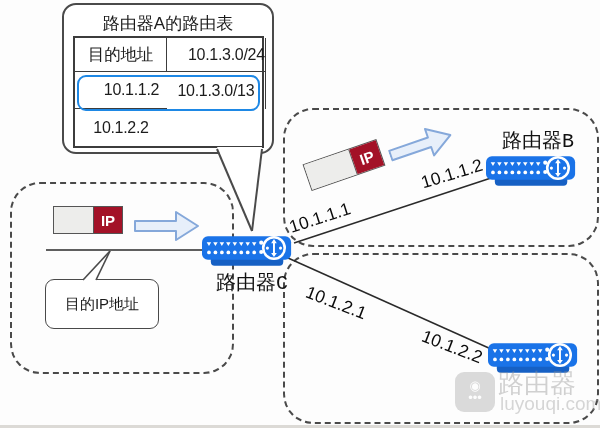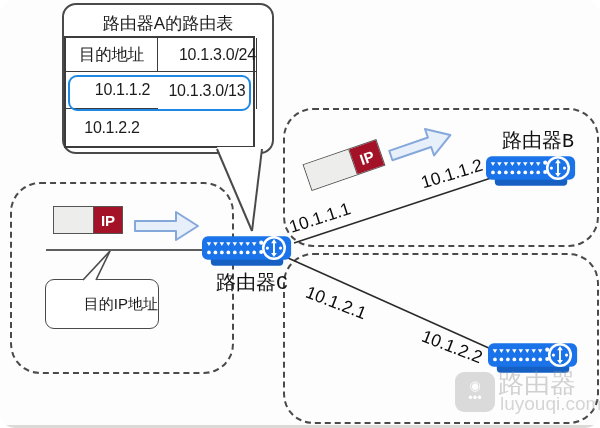--- a/index.html
+++ b/index.html
@@ -1,50 +1,50 @@
 <!DOCTYPE html>
 <html><head>
 <meta charset="utf-8">
 <style>
   html,body{margin:0;padding:0;}
   body{font-family:"Liberation Sans","DejaVu Sans",sans-serif;background:#fff;}
-  #stage{position:relative;width:600px;height:428px;background:#fdfdfd;overflow:hidden;border-radius:15px;}
+  #stage{position:relative;width:600px;height:428px;background:#fdfdfd;overflow:hidden;}
 
   .abs{position:absolute;}
 
   
   .region{position:absolute;border:2px dashed #4a4a4a;border-radius:30px;background:transparent;}
   #region-left{left:10px;top:182px;width:220px;height:188px;}
   #region-top-right{left:283px;top:108px;width:312px;height:135px;}
   #region-bottom-right{left:283px;top:253px;width:312px;height:167px;}
 
   
   #lines-layer{position:absolute;left:0;top:0;z-index:5;pointer-events:none;}
 
   
   #rt-bubble{left:62px;top:3px;width:208px;height:147px;background:#fff;
              border:2px solid #4a4a4a;border-radius:14px;z-index:30;}
   #rt-title{position:absolute;left:0;top:7px;width:100%;text-align:center;
             font-size:17px;color:#1a1a1a;}
-  #rt-table{position:absolute;left:0;top:31px;width:187px;height:108px;
+  #rt-table{position:absolute;left:9px;top:31px;width:187px;height:108px;
             border:2px solid #3c3c3c;display:grid;
             grid-template-columns:92px 1fr;grid-template-rows:34px 37px 1fr;
             background:#fff;}
   .rt-cell{display:flex;align-items:center;justify-content:center;
            font-size:16px;color:#1c1c1c;letter-spacing:-0.3px;white-space:nowrap;}
   .rt-col1{border-right:1.5px solid #3c3c3c;}
   .rt-hdr{border-bottom:1.5px solid #3c3c3c;font-size:16.5px;}
   .rt-row1{border-bottom:1.5px solid #3c3c3c;padding-left:21px;}
   #rt-highlight{position:absolute;left:2px;top:37px;width:179px;height:32px;
                 border:2px solid #1e88e5;border-radius:9px;pointer-events:none;}
 
   
   #dest-callout{left:45px;top:279px;width:112px;height:48px;background:#fff;
                 border:1.5px solid #4a4a4a;border-radius:9px;z-index:30;
-                display:flex;flex-direction:column;align-items:flex-end;justify-content:center;}
+                display:flex;flex-direction:column;align-items:center;justify-content:center;}
   #dest-callout .line{font-size:15px;line-height:20px;color:#1a1a1a;white-space:nowrap;}
 
   
   #tails-layer{position:absolute;left:0;top:0;z-index:40;pointer-events:none;}
 
   
   .packet{position:absolute;display:flex;border:1.5px solid #555;background:#ededeb;
           box-sizing:border-box;z-index:15;}
   .packet .pk-body{flex:1;background:#ededeb;border-right:1.5px solid #555;}
   .packet .pk-ip{width:28px;background:#a31227;color:#fff;font-weight:bold;

